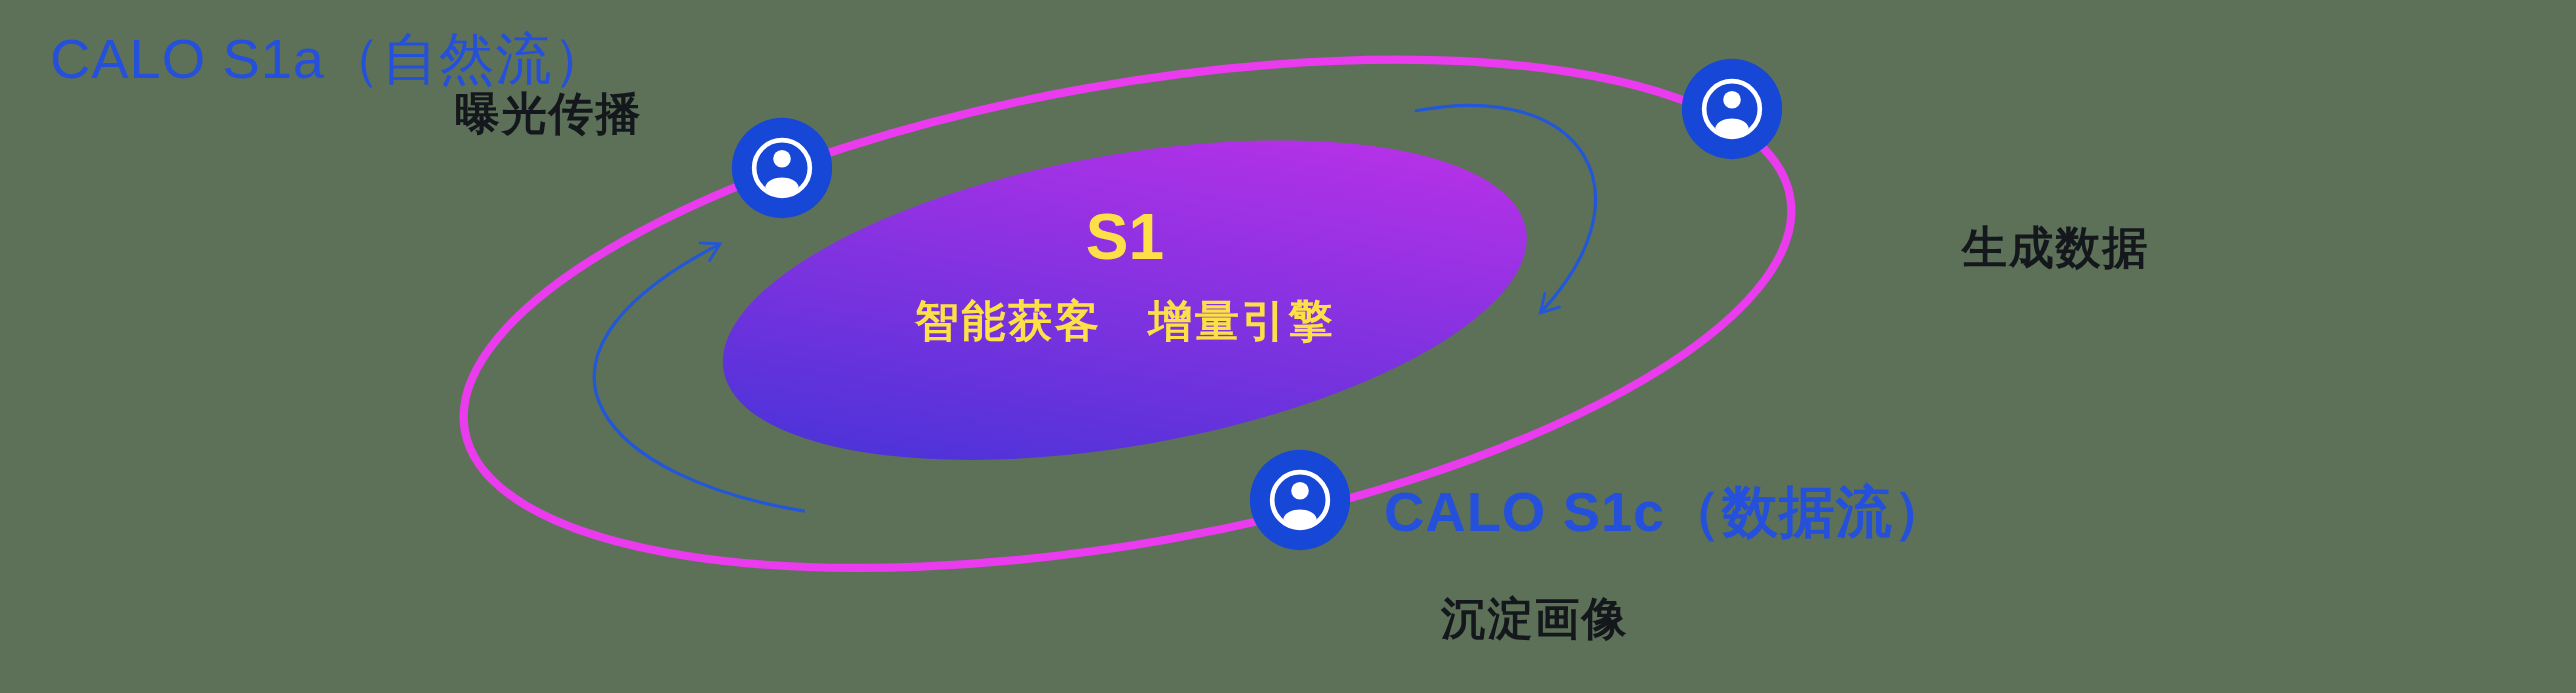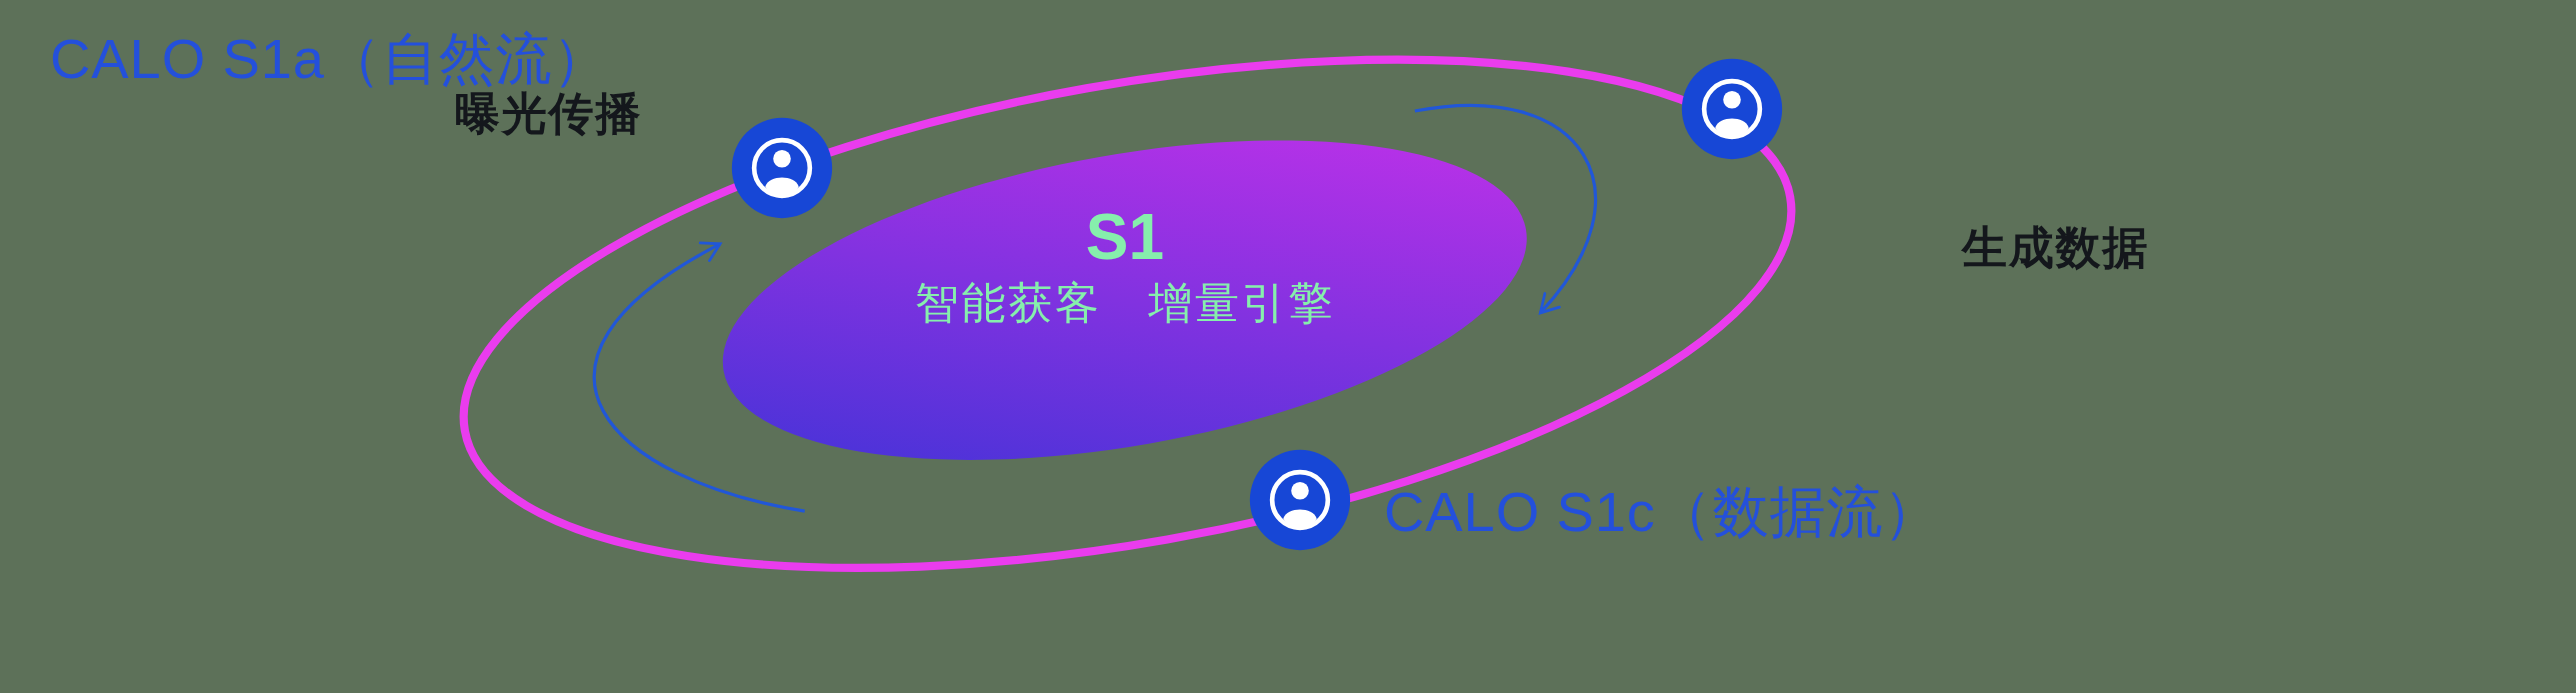--- a/index.html
+++ b/index.html
@@ -34,33 +34,33 @@
     color: #14171c;
     letter-spacing: 1.8px;
   }
 
   .center-text {
     position: absolute;
     left: 852px;
     top: 204px;
     width: 546px;
     text-align: center;
-    color: #86efac;
+    color: #fde047;
   }
 
   .center-title {
     font-size: 64px;
     font-weight: 600;
     line-height: 1.05;
   }
 
   .center-sub {
     font-size: 44px;
-    font-weight: 400;
-    margin-top: 3px;
+    font-weight: 700;
+    margin-top: 21px;
     letter-spacing: 2.7px;
   }
 
   .node-icon {
     position: absolute;
     width: 104px;
     height: 104px;
     transform: translate(-50%, -50%);
   }
 </style>
@@ -113,16 +113,17 @@
     <circle cx="56" cy="56" r="30" fill="none" stroke="#ffffff" stroke-width="5"></circle>
     <circle cx="56" cy="46" r="9.5" fill="#ffffff"></circle>
     <path d="M38 76 c4 -13 32 -13 36 0 c-4 8 -11 12 -18 12 c-7 0 -14 -4 -18 -12 z" fill="#ffffff"></path>
   </svg>
 
   <div class="label node-title" style="left:50px; top:22px;">CALO S1a（自然流）</div>
   <div class="label node-sub" style="left:455px; top:84px;">曝光传播</div>
 
   <div class="label node-sub" style="left:1962px; top:218px;">生成数据</div>
 
-  <div class="label node-title" style="left:1384px; top:475px;">CALO S1c（数据流）</div>
+  <div class="label node-title" style="left:1384px; top:475px;font-weight:bold;">CALO S1c（数据流）</div>
+  <div class="label node-sub" style="left:1441px; top:589px;">沉淀画像</div>
 
 </div>
 
 
 </body></html>

